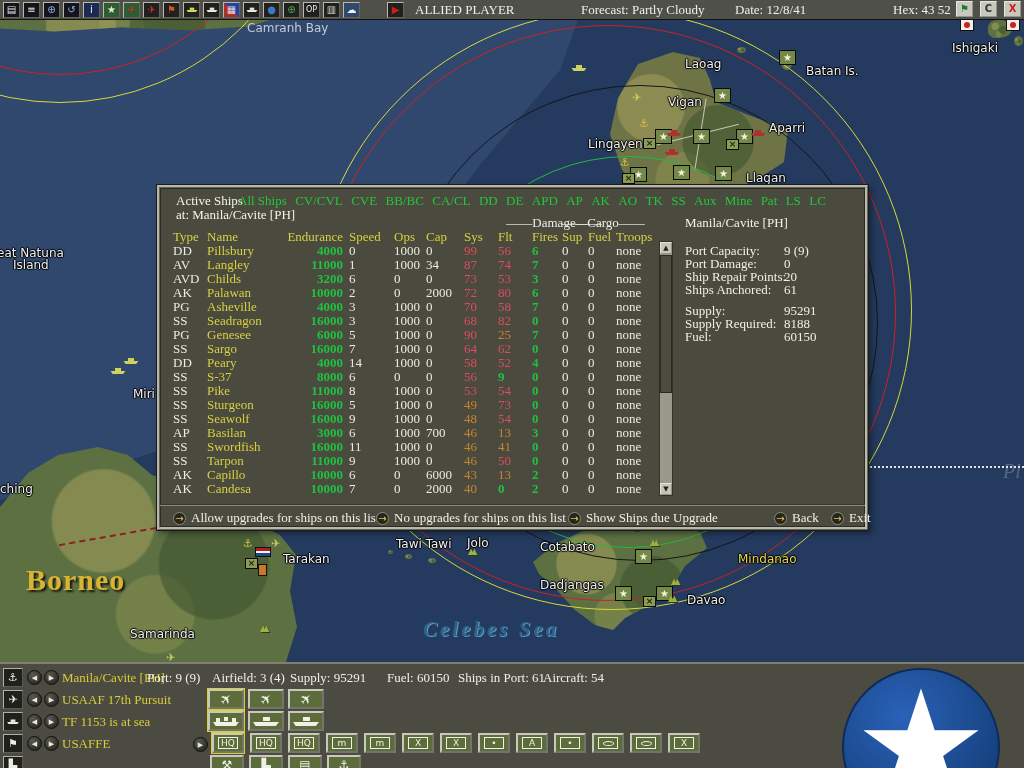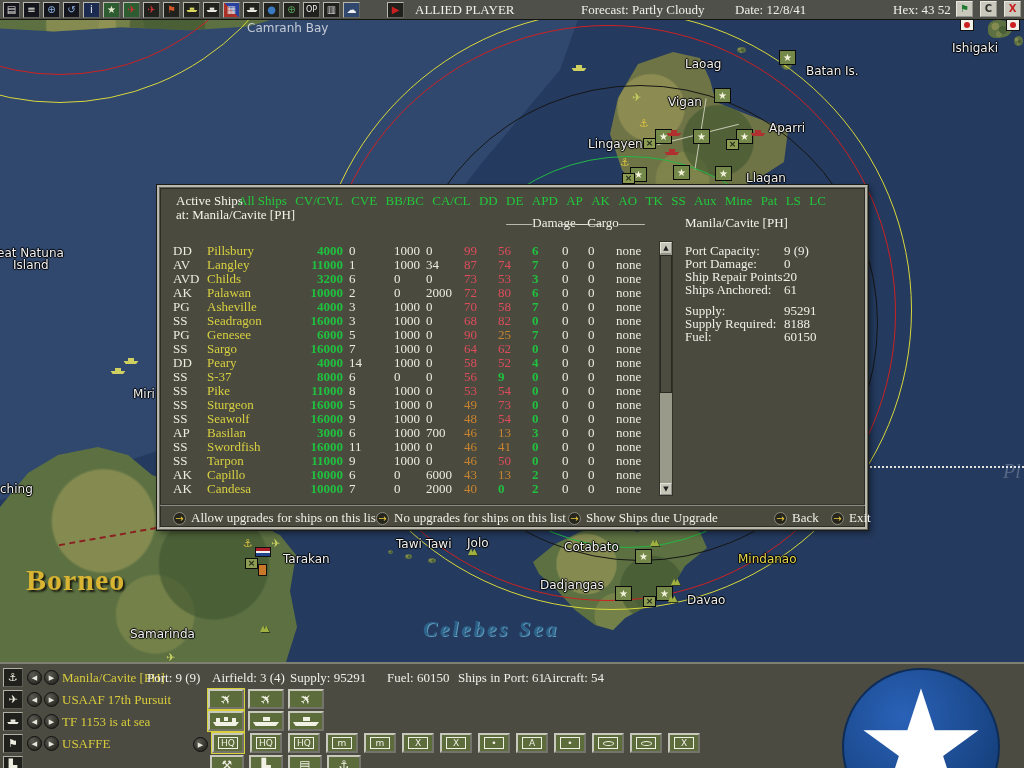--- a/index.html
+++ b/index.html
@@ -230,21 +230,21 @@
         <div class="mlabel w" style="left: 769px; top: 121px;">Aparri</div>
         <div class="mlabel w" style="left: 588px; top: 137px;">Lingayen</div>
         <div class="mlabel w" style="left: 746px; top: 171px;">Llagan</div>
         <div class="mlabel w" style="left: -3px; top: 246px;">eat Natuna</div>
         <div class="mlabel w" style="left: 13px; top: 258px;">Island</div>
         <div class="mlabel w" style="left: 133px; top: 387px;">Miri</div>
         <div class="mlabel w" style="left: 0px; top: 482px;">ching</div>
         <div class="mlabel w" style="left: 283px; top: 552px;">Tarakan</div>
         <div class="mlabel w" style="left: 396px; top: 537px;">Tawi Tawi</div>
         <div class="mlabel w" style="left: 467px; top: 536px;">Jolo</div>
-        <div class="mlabel w" style="left: 564px; top: 540px;">Cotabato</div>
+        <div class="mlabel w" style="left: 540px; top: 540px;">Cotabato</div>
         <div class="mlabel y" style="left: 722px; top: 552px; margin-left: 16px;">Mindanao</div>
         <div class="mlabel w" style="left: 540px; top: 578px;">Dadjangas</div>
         <div class="mlabel w" style="left: 687px; top: 593px;">Davao</div>
         <div class="mlabel w" style="left: 130px; top: 627px;">Samarinda</div>
         <div class="mlabel big" style="left: 26px; top: 563px;">Borneo</div>
         <div class="mlabel sea" style="left: 393px; top: 617px; margin-left: 30px;">Celebes Sea</div>
         <div class="mlabel ghost" style="left: 1003px; top: 460px;">Pl</div>
       </div>
   </div>
 
@@ -299,20 +299,34 @@
         <span class="filter">TK</span>
         <span class="filter">SS</span>
         <span class="filter">Aux</span>
         <span class="filter">Mine</span>
         <span class="filter">Pat</span>
         <span class="filter">LS</span>
         <span class="filter">LC</span>
       </div>
     <div class="grp-label" id="grp-damage">——Damage——</div>
     <div class="grp-label" id="grp-cargo">——Cargo——</div>
+    <div id="dlg-cols" class="sgrid">
+        <div>Type</div>
+        <div>Name</div>
+        <div class="c-end">Endurance</div>
+        <div>Speed</div>
+        <div>Ops</div>
+        <div>Cap</div>
+        <div>Sys</div>
+        <div>Flt</div>
+        <div>Fires</div>
+        <div>Sup</div>
+        <div>Fuel</div>
+        <div>Troops</div>
+      </div>
     <div id="dlg-rows">
         <div class="srow sgrid">
           <div class="t-white">DD</div>
           <div class="t-name">Pillsbury</div>
           <div class="t-green c-end">4000</div>
           <div class="t-white">0</div>
           <div class="t-white">1000</div>
           <div class="t-white">0</div>
           <div class="t-red">99</div>
           <div class="t-red">56</div>

